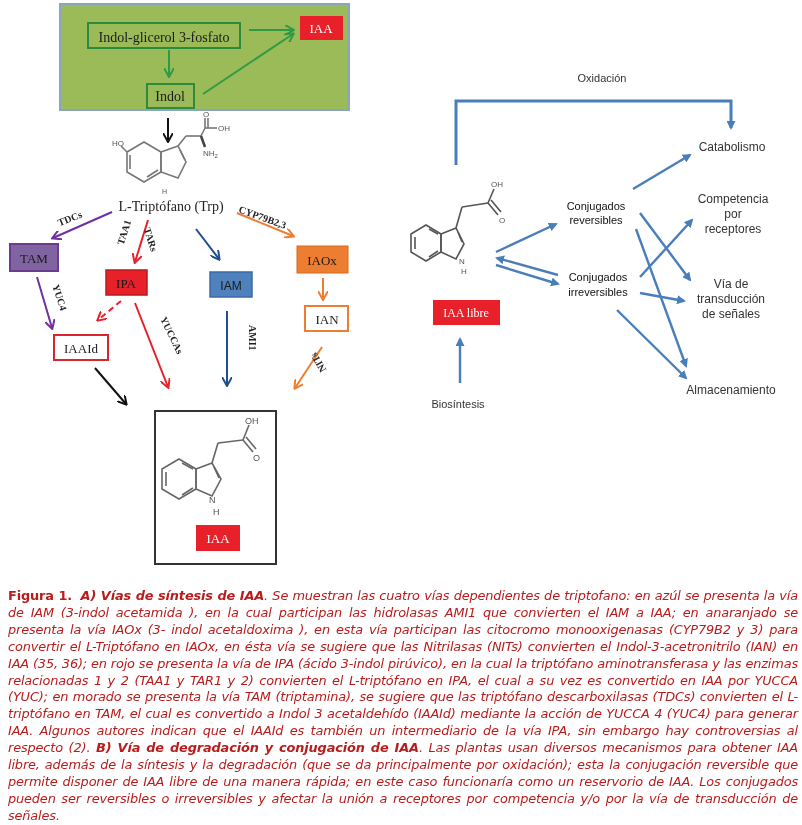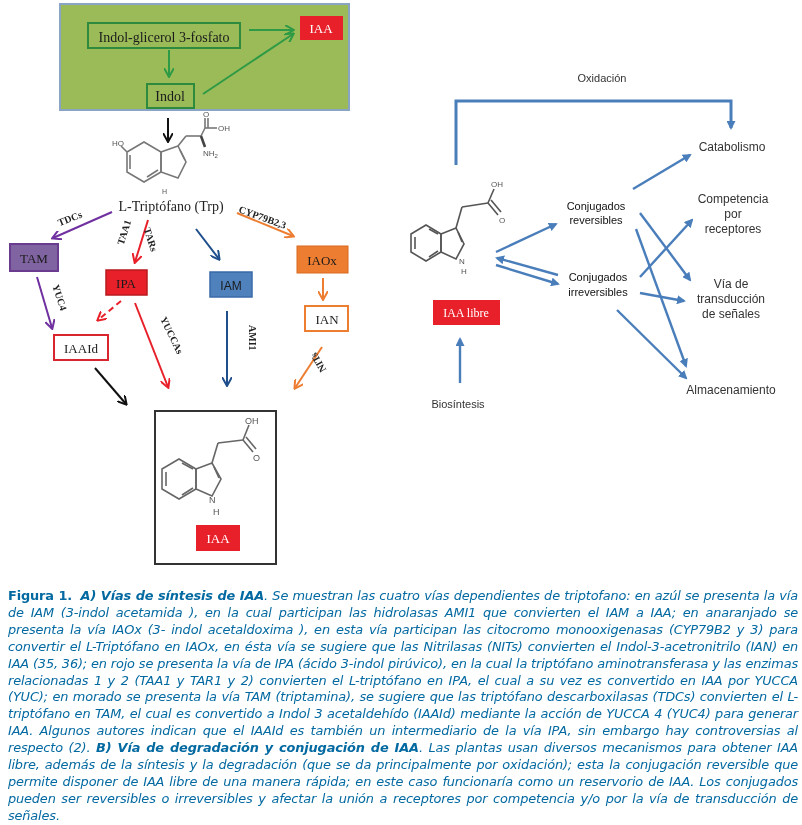--- a/index.html
+++ b/index.html
@@ -3,21 +3,21 @@
 <meta charset="utf-8">
 <style>
   html, body { margin:0; padding:0; background:#ffffff; }
   body { width:802px; height:825px; position:relative; overflow:hidden; font-family:"Liberation Serif", serif; }
   svg text { font-family:"Liberation Serif", serif; }
   .sans { font-family:"Liberation Sans", sans-serif !important; }
   #diagram { position:absolute; left:0; top:0; width:802px; height:580px; }
   .caption {
     position:absolute; left:8px; top:588px; width:790px;
     font-family:"DejaVu Sans", sans-serif; font-size:12.9px; line-height:16.9px;
-    font-style:italic; color:#0369a1; text-align:justify; letter-spacing:-0.15px;
+    font-style:italic; color:#b91c1c; text-align:justify; letter-spacing:-0.15px;
   }
   .caption .figlabel { font-style:normal; font-weight:bold; }
   .caption b { font-weight:bold; }
 </style>
 </head>
 <body>
 
 <svg id="diagram" width="802" height="580" viewBox="0 0 802 580">
   <defs>
     <marker id="ah-green" markerWidth="10" markerHeight="10" refX="8" refY="5" orient="auto" markerUnits="userSpaceOnUse">

